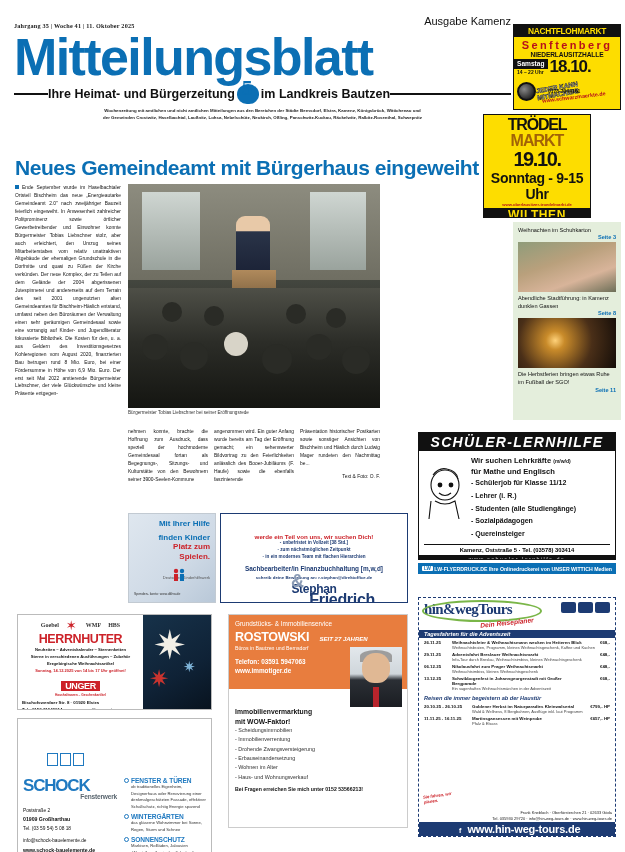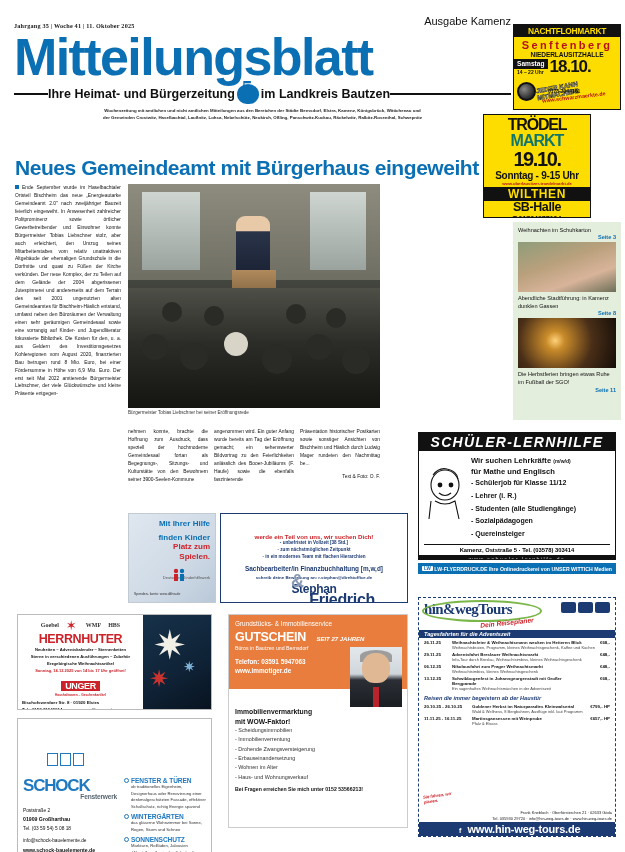--- a/index.html
+++ b/index.html
@@ -75,23 +75,23 @@
     color: #fff; transform: rotate(-10deg); -webkit-text-stroke: .5px #111; }
   .af-tel { position: absolute; left: 34px; top: 10px; font-size: 5px; font-weight: 700; color: #111; }
   .af-web { position: absolute; left: 28px; top: 16px; font-size: 5.4px; font-weight: 700; color: #b8101b;
     transform: rotate(-7deg); }
 
   .ad-troedel {
     position: absolute; left: 483px; top: 114px; width: 108px; height: 104px;
     background: #fddd00; border: 1.5px solid #111; overflow: hidden; text-align: center;
   }
   .tr-t1 { font-size: 16px; font-weight: 700; color: #111; letter-spacing: -1.2px; line-height: 1; margin-top: 2px; }
-  .tr-t2 { font-size: 16px; font-weight: 700; color: #0f766e; letter-spacing: -1px; line-height: 1; }
+  .tr-t2 { font-size: 16px; font-weight: 700; color: #a16207; letter-spacing: -1px; line-height: 1; }
   .tr-date { font-size: 20px; font-weight: 700; color: #111; letter-spacing: -1.4px; line-height: 1.05; }
-  .tr-son { font-size: 10px; font-weight: 700; color: #111; letter-spacing: -.3px; }
+  .tr-son { font-size: 14px; font-weight: 700; color: #111; letter-spacing: -.3px; }
   .tr-url { font-size: 4.2px; font-weight: 700; color: #b8101b; }
   .tr-bar { background: #111; color: #fddd00; font-size: 12px; font-weight: 700; letter-spacing: .6px; margin-top: 1px; }
   .tr-sb { font-size: 12.5px; font-weight: 700; color: #111; letter-spacing: -.4px; line-height: 1.1; }
   .tr-tel { font-size: 7px; font-weight: 700; color: #111; }
 
   
   .teasers {
     position: absolute; left: 513px; top: 222px; width: 108px; height: 198px;
     background: #e4eedc; padding: 4px 5px;
   }
@@ -596,21 +596,21 @@
       </div>
       <div class="sch-p" style="white-space:pre-line">Markisen, Rollläden, Jalousien
 „Wir stellen alles in den Schatten"</div>
     </div>
   </div>
 
   <div class="ad-ros">
     <div class="ros-top">
       <div class="ros-k">Grundstücks- &amp; Immobilienservice</div>
       <div>
-        <span class="ros-n">GUTSCHEIN</span>
+        <span class="ros-n">ROSTOWSKI</span>
         <span class="ros-since">SEIT 27 JAHREN</span>
       </div>
       <div class="ros-b">Büros in Bautzen und Bernsdorf</div>
       <div class="ros-tel">
         <div>Telefon: 03591 5947063</div>
         <div>www.immotiger.de</div>
       </div>
       <div class="ros-photo">
         <div class="ros-hair"></div>
         <div class="ros-face"></div>

